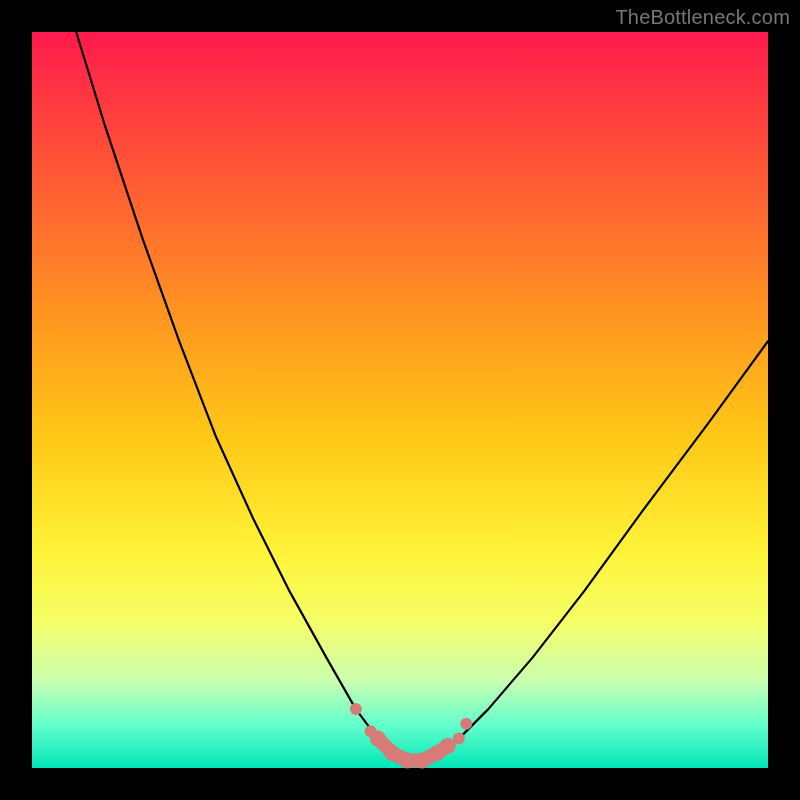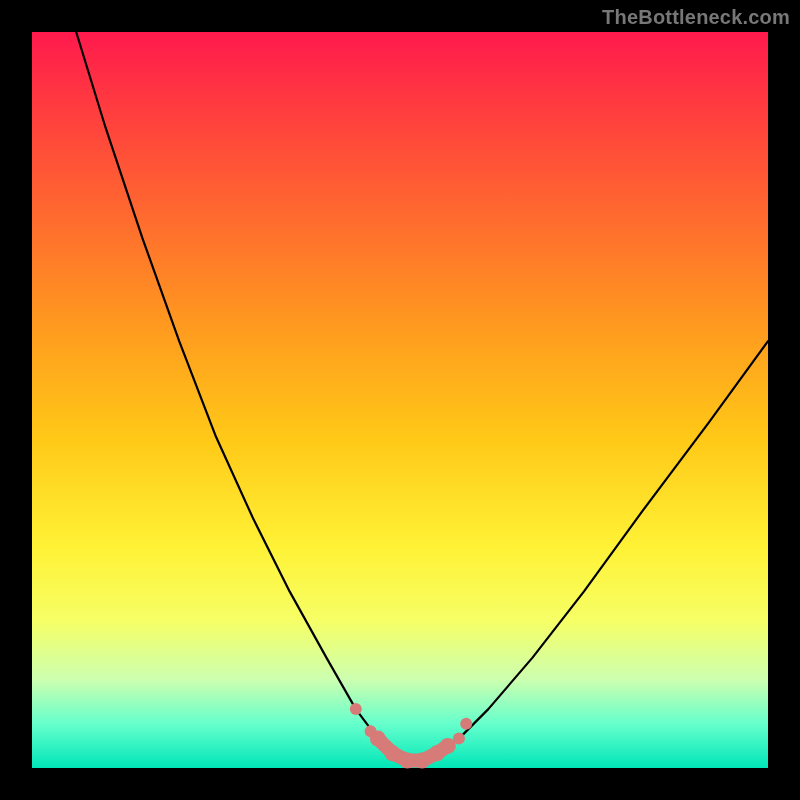--- a/index.html
+++ b/index.html
@@ -38,21 +38,21 @@
       #66ffcc 94%,
       #00e6b8 100%
     );
   }
   .watermark {
     position: absolute;
     top: 6px;
     right: 10px;
     color: #777;
     font-size: 20px;
-    font-weight: 700;
+    font-weight: 400;
     letter-spacing: 0.2px;
     user-select: none;
   }
   svg.curve {
     position: absolute;
     left: 0;
     top: 0;
     width: 736px;
     height: 736px;
     overflow: visible;

